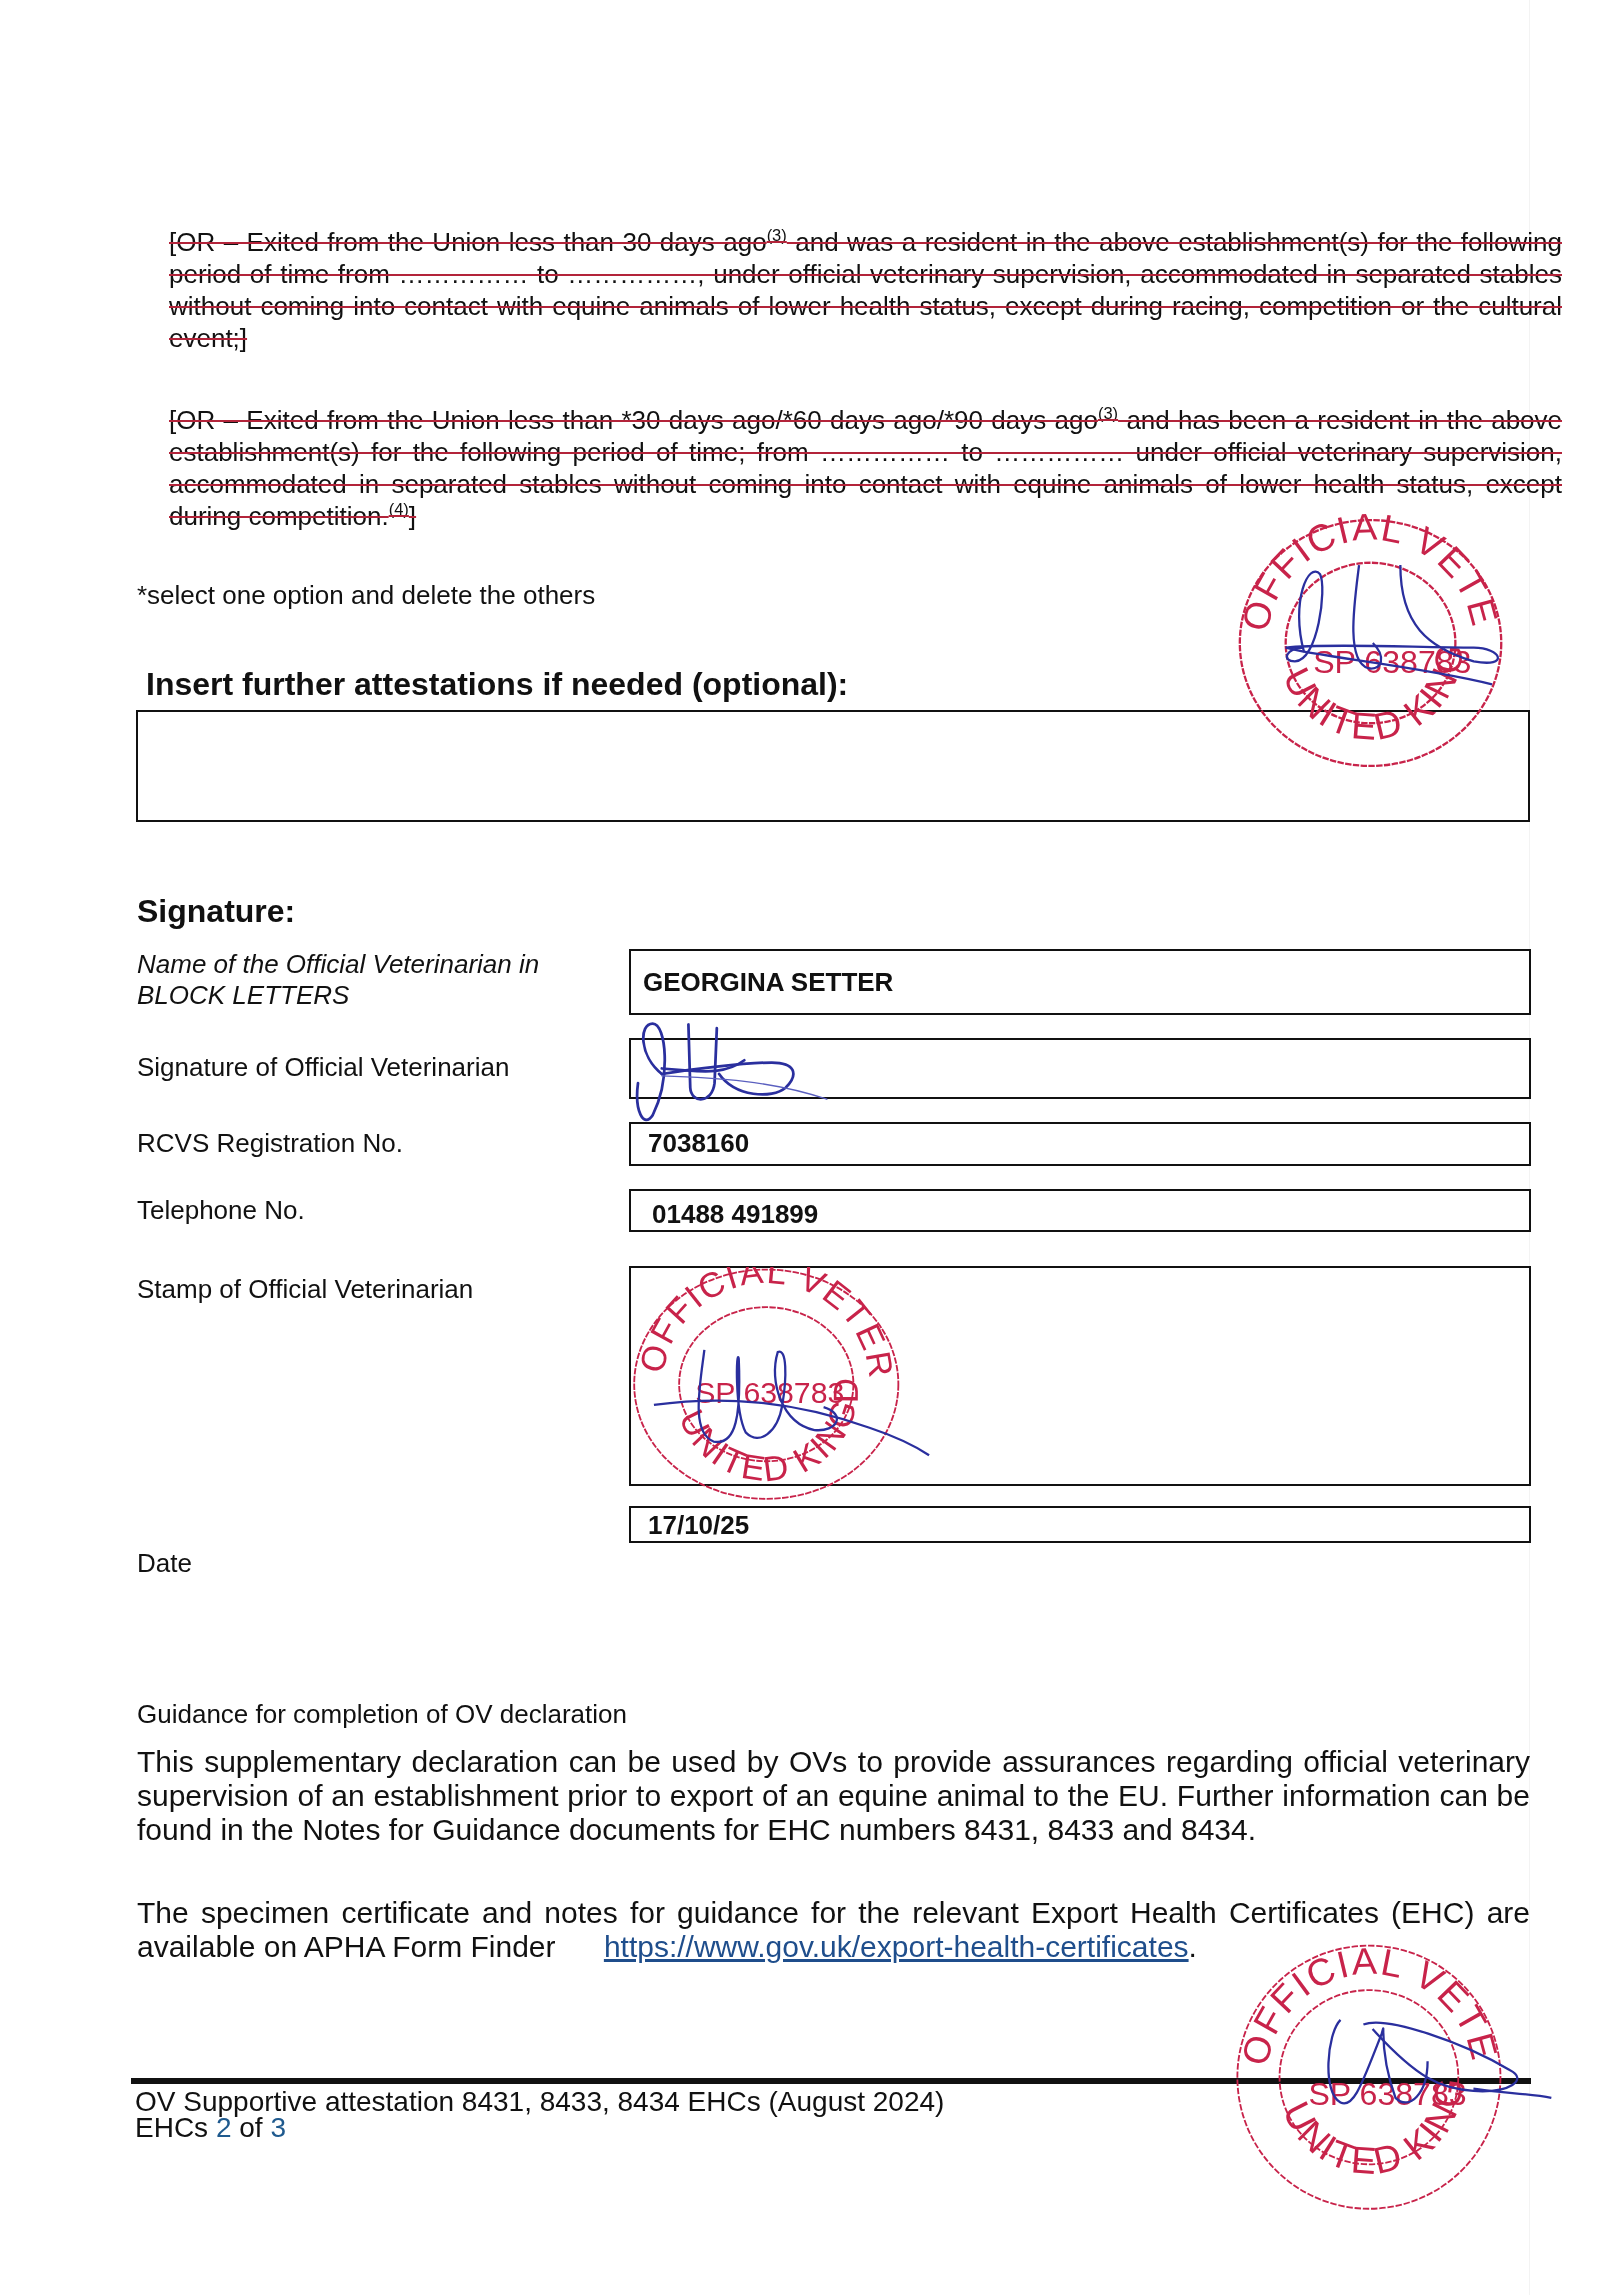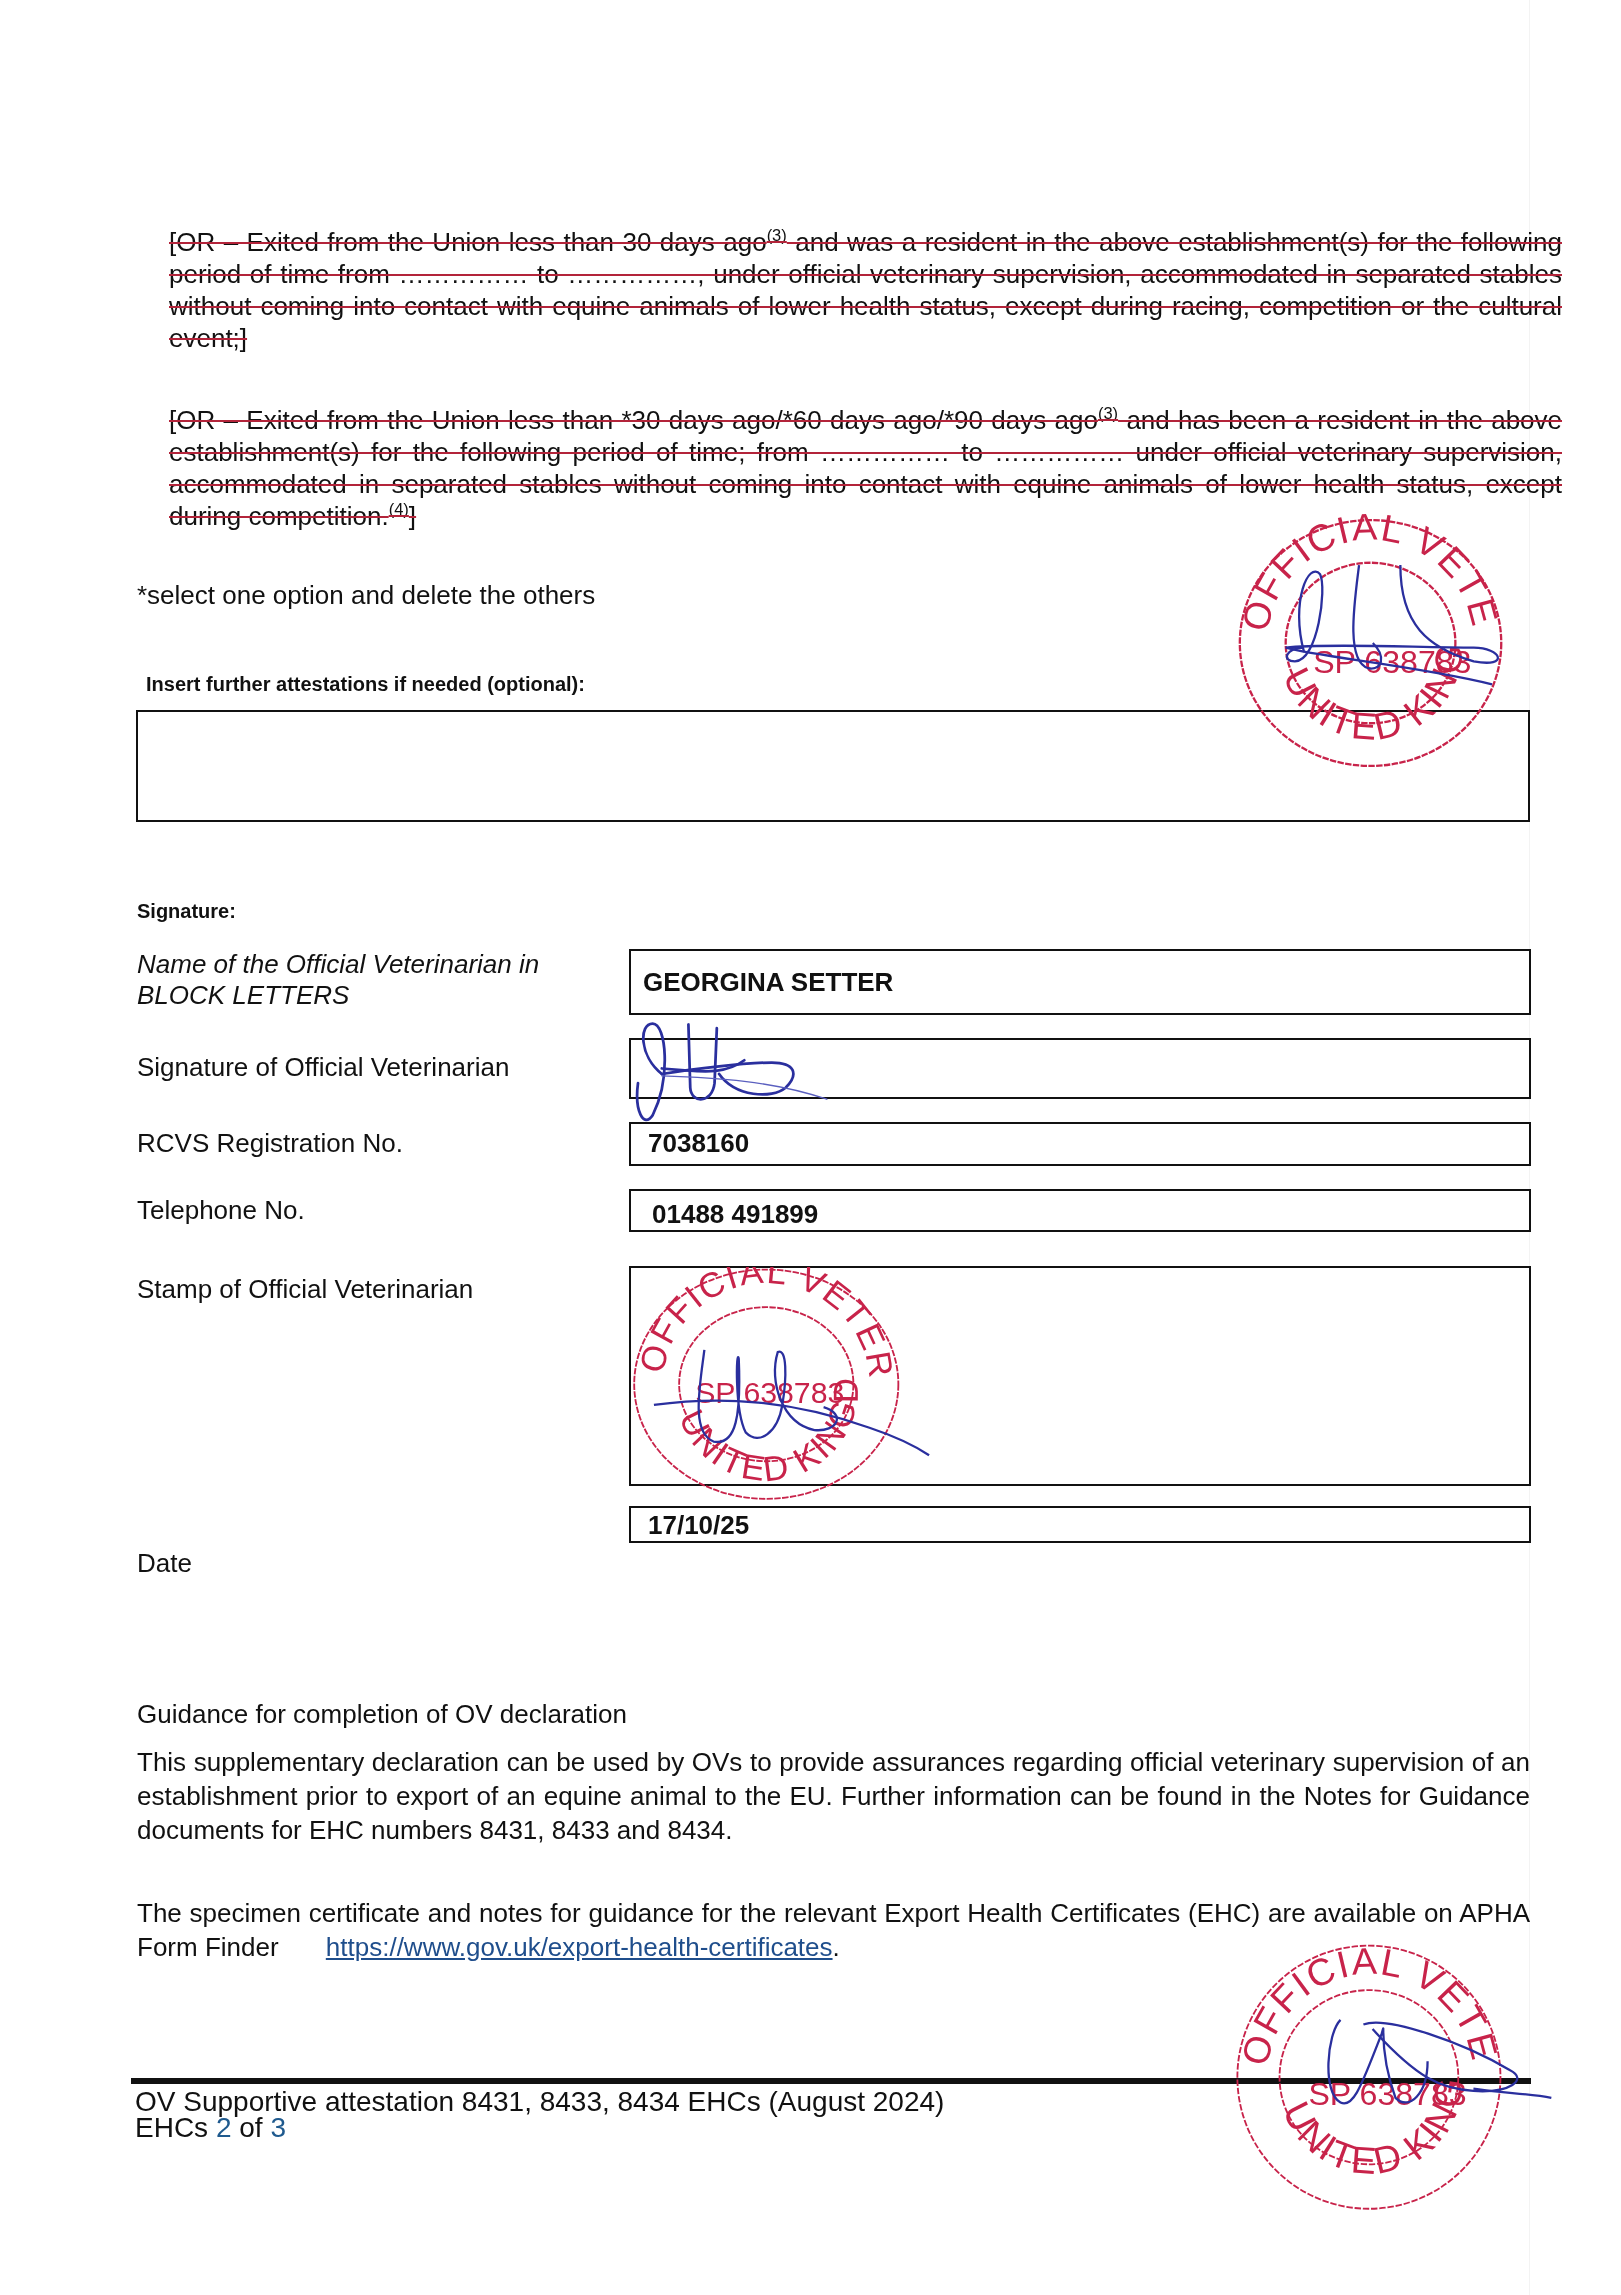--- a/index.html
+++ b/index.html
@@ -4,26 +4,26 @@
 <style>
   html, body { margin:0; padding:0; background:#ffffff; }
   body { width:1622px; height:2295px; position:relative; overflow:hidden;
          font-family:"Liberation Sans", sans-serif; color:#111; }
   .abs { position:absolute; }
   .para { position:absolute; left:137px; width:1393px; font-size:26px; line-height:32px;
           text-align:justify; text-align-last:left;margin-left:32px; }
   .struck { text-decoration:line-through; text-decoration-color:#b3243a; text-decoration-thickness:2.3px; }
   .sup { font-size:16.5px; vertical-align:super; line-height:0; }
   .note { position:absolute; left:137px; font-size:26px; line-height:32px; }
-  .h-bold { position:absolute; font-weight:bold; font-size:20px; line-height:33px; }
+  .h-bold { position:absolute; font-weight:bold; font-size:32px; line-height:33px; }
   .box { position:absolute; border:2.3px solid #111; box-sizing:border-box; background:transparent; }
   .label { position:absolute; left:137px; font-size:26px; line-height:31px; }
   .value { position:absolute; font-weight:bold; font-size:26px; line-height:31px; }
   .guid-title { position:absolute; left:137px; top:1699px; font-weight:normal; font-size:26px; line-height:31px; }
-  .guid-text { position:absolute; left:137px; width:1393px; font-size:26px; line-height:34px; text-align:justify; }
+  .guid-text { position:absolute; left:137px; width:1393px; font-size:30px; line-height:34px; text-align:justify; }
   .link { color:#1f4e8c; text-decoration:underline;margin-left:40px; }
   .footer-line { position:absolute; left:131px; top:2078px; width:1400px; height:5.5px; background:#111; }
   .footer { position:absolute; left:135px; font-size:28px; line-height:27px; }
   .pnum { color:#1f5a8e; }
   .stamp { position:absolute; }
   .faint-edge { position:absolute; left:1529px; top:0; width:0.9px; height:2295px; background:#f3f3f3; }
 </style>
 </head>
 <body>
 

